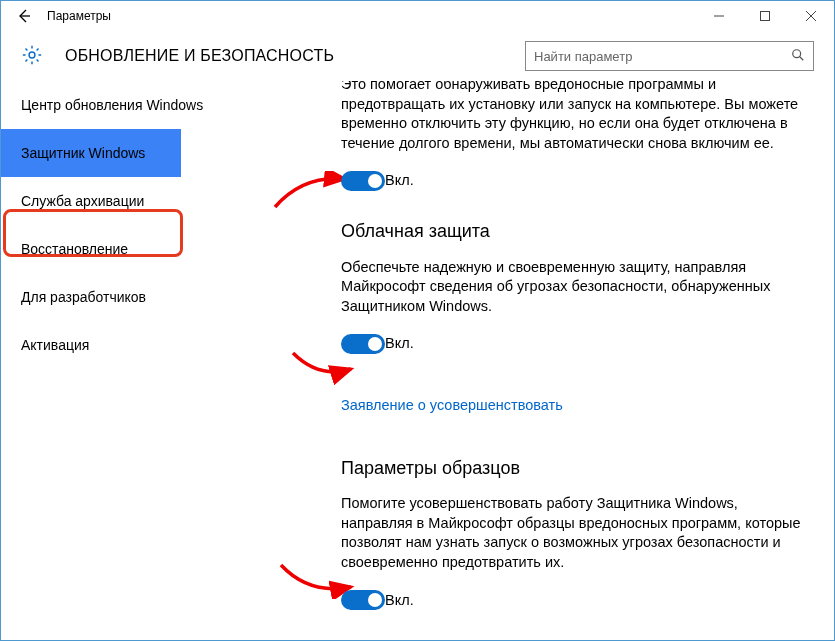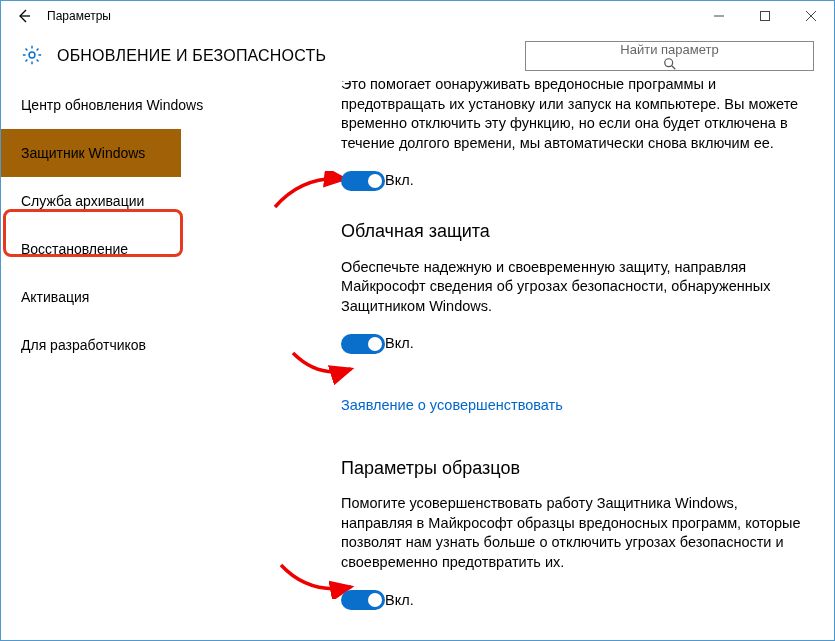--- a/index.html
+++ b/index.html
@@ -45,37 +45,36 @@
   .header {
     height:50px;
     display:flex;
     align-items:center;
     padding:0 20px;
     justify-content:space-between;
   }
   .header-left {
     display:flex;
     align-items:center;
-    gap:14px;
+    gap:22px;
   }
   .gear svg { width:22px; height:22px; }
   .heading {
     font-size:16px;
     font-weight:400;
     letter-spacing:0.2px;
   }
   .searchbox {
     width:289px; height:30px;
     border:1px solid #888;
     display:flex;
     align-items:center;
     padding:0 8px;
     color:#666;
     font-size:13px;
-    flex-direction:column;
   }
   .searchbox .placeholder { flex:1; color:#666; }
   .searchbox .mag svg { width:14px; height:14px; stroke:#555; fill:none; stroke-width:1.4; }
   
   .body {
     flex:1;
     display:flex;
     overflow:hidden;
   }
   .sidebar {
@@ -86,21 +85,21 @@
   .nav-item {
     height:48px;
     display:flex;
     align-items:center;
     padding-left:20px;
     font-size:14px;
     color:#000;
     position:relative;
   }
   .nav-item.selected {
-    background:#a16207;
+    background:#3b82f6;
     width:180px;
   }
   .highlight-box {
     position:absolute;
     border:3px solid #e63a1f;
     border-radius:8px;
     left:2px; top:128px;
     width:180px; height:48px;
     pointer-events:none;
   }
@@ -213,24 +212,24 @@
       <div class="nav-item selected">
           <span>Защитник Windows</span>
         </div>
       <div class="nav-item">
           <span>Служба архивации</span>
         </div>
       <div class="nav-item">
           <span>Восстановление</span>
         </div>
       <div class="nav-item">
+          <span>Для разработчиков</span>
+        </div>
+      <div class="nav-item">
           <span>Активация</span>
-        </div>
-      <div class="nav-item">
-          <span>Для разработчиков</span>
         </div>
 
       <div class="highlight-box"></div>
 
       <div class="arrow" style="left:272px; top:90px;">
         <svg width="78" height="40" viewBox="0 0 78 40">
             <defs>
               <marker id="ah1" markerWidth="8" markerHeight="8" refX="6" refY="3" orient="auto">
                 <path d="M0 0 L7 3 L0 6 Z" fill="#e00"></path>
               </marker>
@@ -270,21 +269,21 @@
 
       <div class="section-h">Облачная защита</div>
       <p class="desc">Обеспечьте надежную и своевременную защиту, направляя Майкрософт сведения об угрозах безопасности, обнаруженных Защитником Windows.</p>
       <div class="toggle-row">
         <div class="toggle"></div>
         <span>Вкл.</span>
       </div>
       <a class="link">Заявление о усовершенствовать</a>
 
       <div class="section-h">Параметры образцов</div>
-      <p class="desc">Помогите усовершенствовать работу Защитника Windows, направляя в Майкрософт образцы вредоносных программ, которые позволят нам узнать больше о отключить угрозах безопасности и своевременно предотвратить их.</p>
+      <p class="desc">Помогите усовершенствовать работу Защитника Windows, направляя в Майкрософт образцы вредоносных программ, которые позволят нам узнать запуск о возможных угрозах безопасности и своевременно предотвратить их.</p>
       <div class="toggle-row" style="margin-bottom:10px;">
         <div class="toggle"></div>
         <span>Вкл.</span>
       </div>
 
     </div>
   </div>
 </div>
 
 </body></html>

